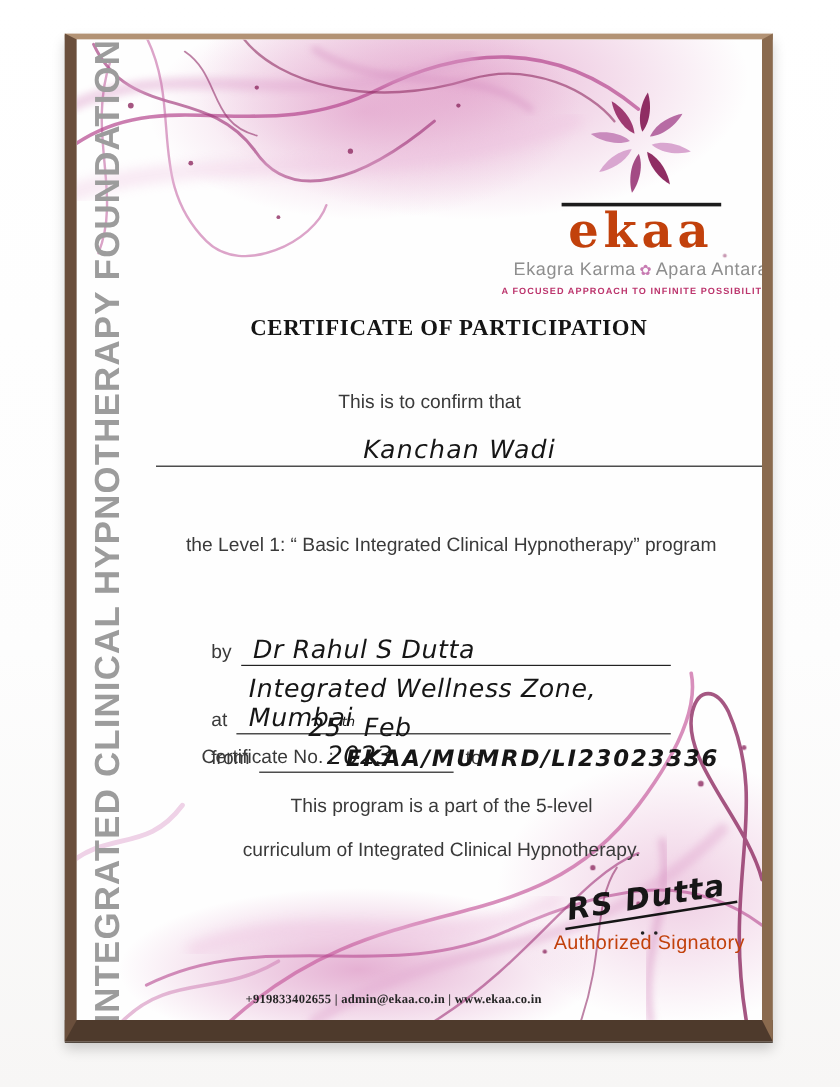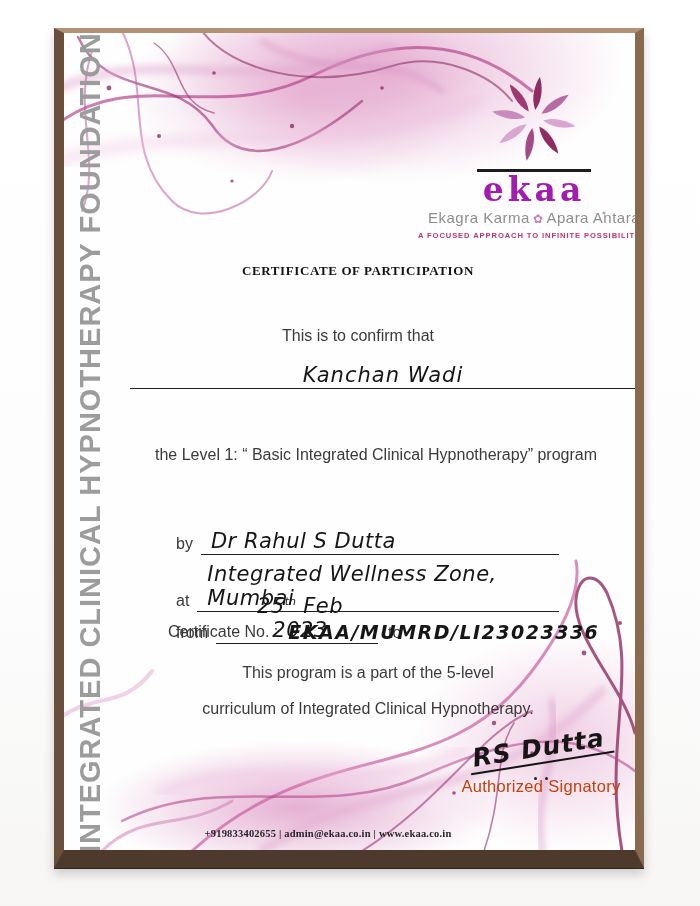--- a/index.html
+++ b/index.html
@@ -29,34 +29,34 @@
     font-family:"Liberation Sans", sans-serif;
     font-weight:700;font-size:29px;letter-spacing:1px;
     color:#9c9c9c;white-space:nowrap;
   }
 
   
   .logo-block{position:absolute;left:330px;top:40px;width:280px;text-align:center;}
   .flower{display:block;margin:0 auto;}
   .wordmark{
     display:inline-block;margin-top:4px;
-    font-family:"DejaVu Serif", serif;font-weight:700;font-size:33px;line-height:1;
-    color:#a21caf;letter-spacing:4px;
+    font-family:"DejaVu Serif", serif;font-weight:700;font-size:40px;line-height:1;
+    color:#c2410c;letter-spacing:4px;
     border-top:3.5px solid #1c1c1c;padding:1px 6px 0 6px;
   }
   .tagline{margin-top:3px;font-size:15px;color:#8e8e8e;letter-spacing:.5px;}
   .tagline .sep{color:#c77bb2;font-size:12px;padding:0 3px;}
   .slogan{margin-top:5px;font-size:7.6px;font-weight:700;color:#bc356d;letter-spacing:.9px;}
 
   
   .t{position:absolute;color:#3a3a3a;font-size:16px;}
   .center{left:64px;width:460px;text-align:center;}
   .title{
-    position:absolute;left:64px;width:460px;top:230px;text-align:center;
-    font-family:"Liberation Serif", serif;font-weight:700;font-size:13px;
+    position:absolute;left:80px;width:460px;top:230px;text-align:center;
+    font-family:"Liberation Serif", serif;font-weight:700;font-size:19px;
     letter-spacing:.6px;color:#141414;
   }
   .confirm{top:294px;}
   .completed{top:377px;}
   .levelline{top:413px;left:52px;width:520px;}
   .ofline{top:449px;}
 
   .hand{
     font-family:"DejaVu Sans", cursive;font-style:italic;font-weight:500;
     color:#161616;

